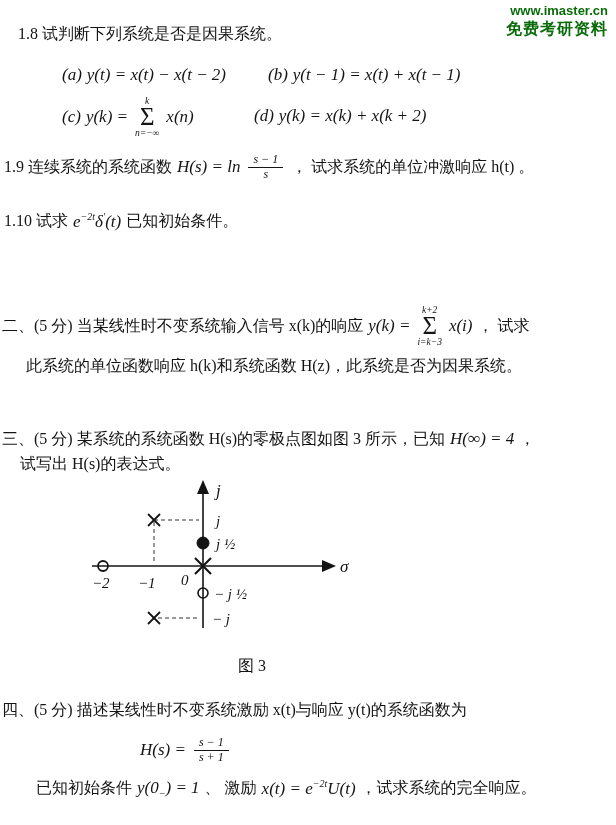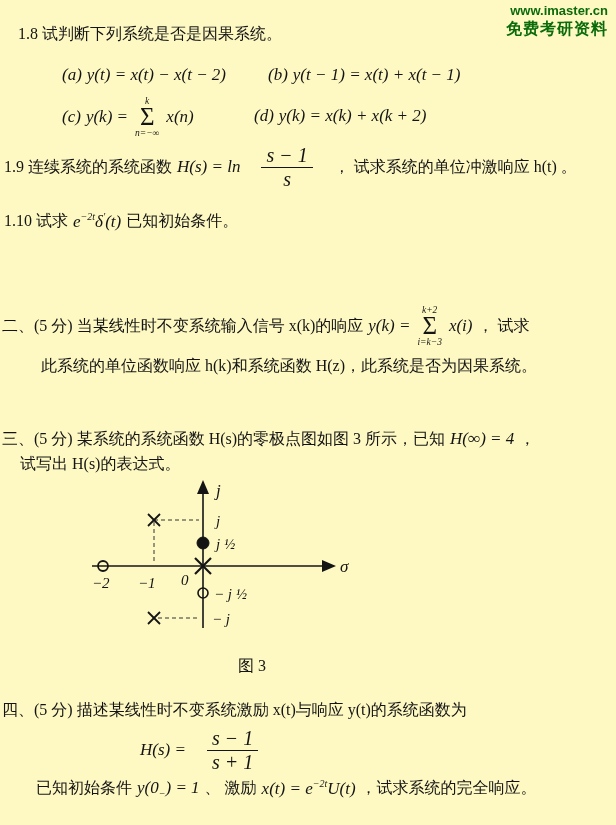--- a/index.html
+++ b/index.html
@@ -1,37 +1,37 @@
 <!DOCTYPE html>
 <html><head>
 <meta charset="utf-8">
 <style>
   html,body { margin:0; padding:0; background:#e8e8e8; }
   .page {
     position:relative; width:616px; height:825px; margin:0 auto;
-    background:#fef9c3; overflow:hidden;
+    background:#ffffff; overflow:hidden;
     font-family:"Liberation Serif", serif; color:#141414;
   }
   .wm {
     position:absolute; top:3px; right:8px; text-align:right;
     font-family:"Liberation Sans", sans-serif; font-weight:bold;
     color:#0a6b0a; line-height:1.25;
   }
   .wm .wm1 { font-size:13px; }
   .wm .wm2 { font-size:16px; letter-spacing:1px; }
   .line {
     position:absolute; white-space:nowrap;
     display:flex; align-items:center; gap:5px;
     font-size:16px; line-height:1.3;
   }
   .math { font-style:italic; font-size:17px; font-family:"Liberation Serif", serif; }
   .math sup { font-size:10px; }
   .math sub { font-size:10px; }
   .frac { display:inline-flex; flex-direction:column; align-items:center;
-          font-style:italic; font-size:20px; margin:0 16px; line-height:1.15; }
+          font-style:italic; font-size:12px; margin:0 3px; line-height:1.15; }
   .frac .num { border-bottom:1.5px solid #141414; padding:0 5px; }
   .frac .den { padding:0 5px; }
   .sum { display:inline-flex; flex-direction:column; align-items:center;
          margin:0 2px; line-height:1; }
   .sum .lim { font-size:9.5px; font-style:italic; line-height:1.1; }
   .sum .sig { font-size:25px; font-style:normal; line-height:0.85; }
   .fig { position:absolute; left:78px; top:478px; }
   .fig text { font-family:"Liberation Serif", serif; fill:#141414; }
   .fig .ax-label { font-style:italic; font-size:17px; }
   .fig .tick { font-style:italic; font-size:15px; }
@@ -92,21 +92,21 @@
     <span>二、(5 分) 当某线性时不变系统输入信号 x(k)的响应</span>
     <span class="math">y(k) =</span>
     <span class="sum">
       <span class="lim">k+2</span>
       <span class="sig">Σ</span>
       <span class="lim">i=k−3</span>
     </span>
     <span class="math">x(i)</span>
     <span>， 试求</span>
   </div>
-  <div class="line" style="left:41px; top:356px;">此系统的单位函数响应 h(k)和系统函数 H(z)，此系统是否为因果系统。</div>
+  <div class="line" style="left:26px; top:356px;">此系统的单位函数响应 h(k)和系统函数 H(z)，此系统是否为因果系统。</div>
 
   <div class="line" style="left:2px; top:428px;">
     <span>三、(5 分) 某系统的系统函数 H(s)的零极点图如图 3 所示，已知</span>
     <span class="math">H(∞) = 4</span>
     <span>，</span>
   </div>
   <div class="line" style="left:20px; top:454px;">试写出 H(s)的表达式。</div>
 
   <svg class="fig" width="310" height="205" viewBox="0 0 310 205">
 

